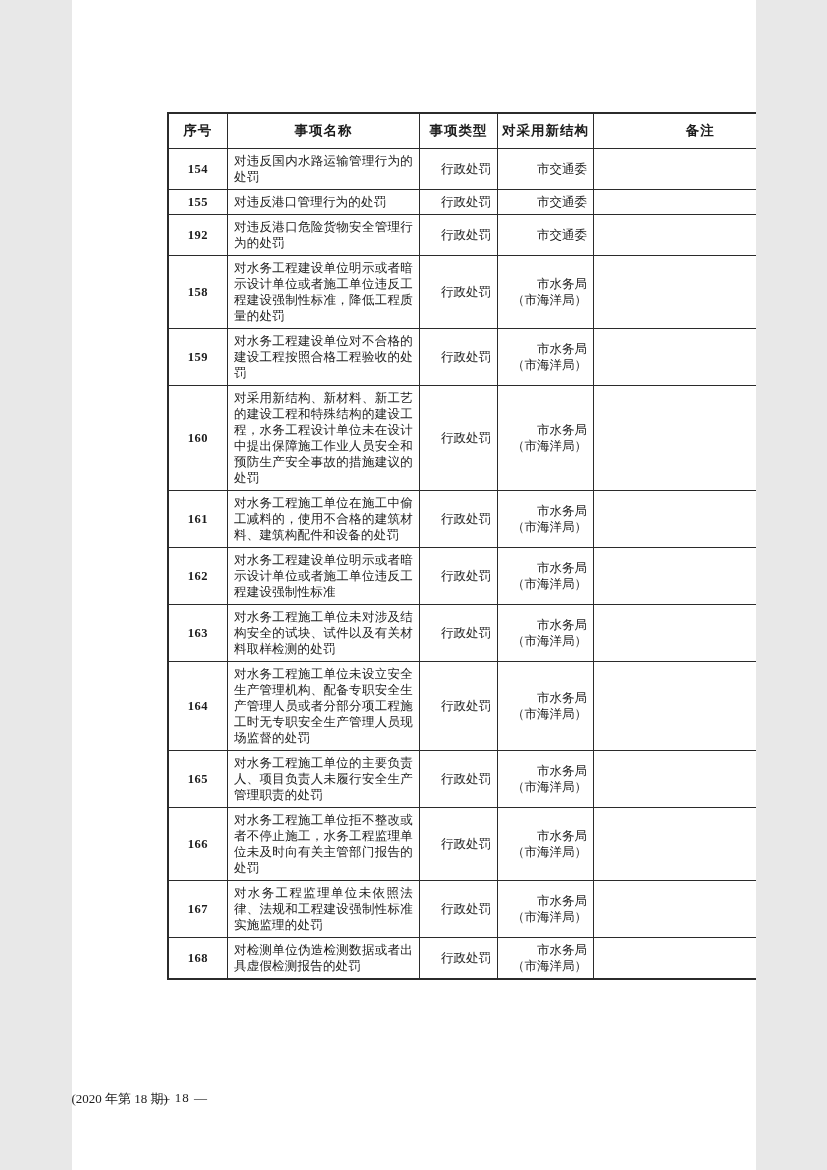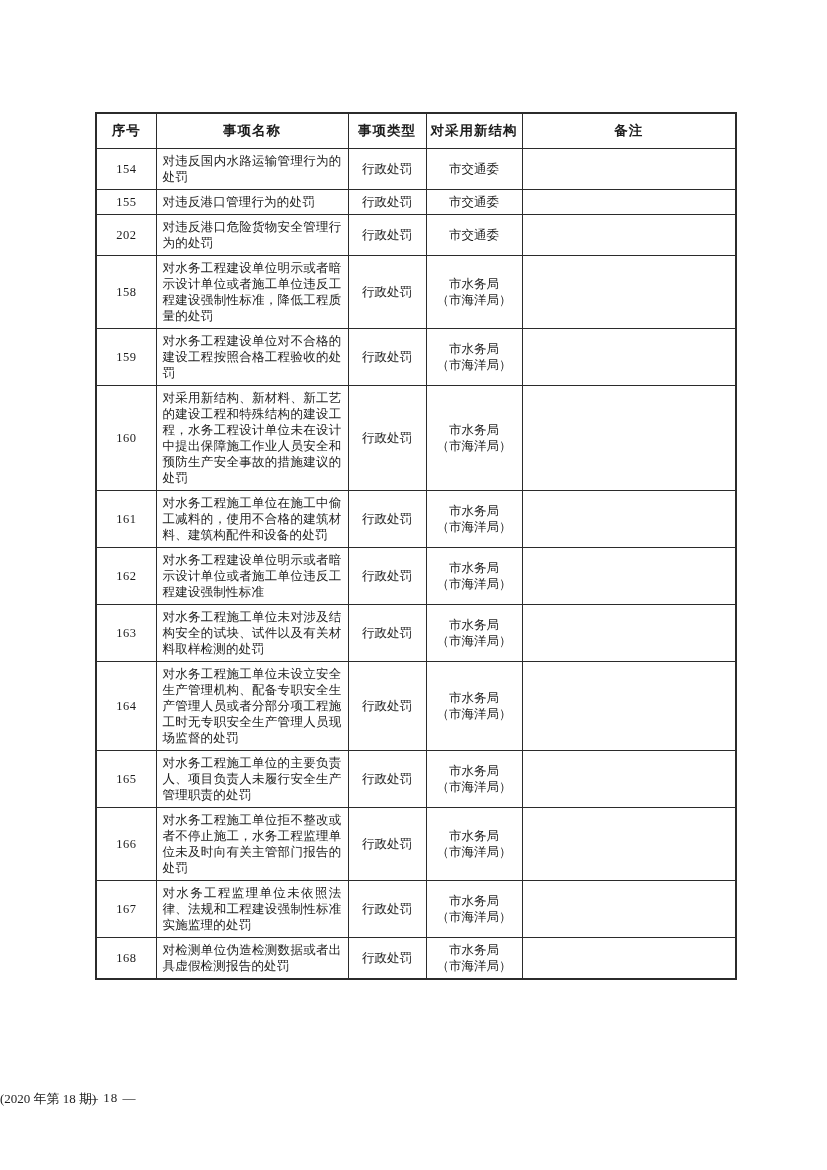--- a/index.html
+++ b/index.html
@@ -1,20 +1,20 @@
 <!DOCTYPE html>
 <html><head>
 <meta charset="utf-8">
 <style>
   * { margin: 0; padding: 0; box-sizing: border-box; }
   html, body { background: #e8e8e8; }
   body { font-family: "Liberation Serif", "DejaVu Serif", serif; }
   .page {
     position: relative;
-    width: 827px;
+    width: 684px;
     height: 1170px;
     background: #ffffff;
     margin: 0 auto;
     overflow: hidden;
     color: #1c1c1c;
   }
   table.items {
     position: absolute;
     left: 95px;
     top: 112px;
@@ -37,28 +37,29 @@
   }
   table.items td {
     font-size: 12.5px;
     line-height: 16px;
     padding: 4px 6px;
   }
   td.c-id {
     text-align: center;
     font-size: 12px;
     letter-spacing: 0.5px;
+    font-weight: bold;
   }
   td.c-name {
     text-align: justify;
     padding: 4px 7px;
     letter-spacing: 0.2px;
   }
   td.c-type, td.c-dept {
-    text-align: center;
+    text-align: right;
   }
   td.c-remark { }
   .footer {
     position: absolute;
     left: 0;
     top: 1066px;
     width: 827px;
     height: 20px;
     font-size: 13px;
     margin-top: 24px;
@@ -117,21 +118,21 @@
     <td class="c-type">行政处罚</td>
     <td class="c-dept">
       <div>市交通委</div>
       <div></div>
     </td>
     <td class="c-remark"></td>
   </tr>
 
 
   <tr>
-    <td class="c-id">202</td>
+    <td class="c-id">192</td>
     <td class="c-name">对违反港口危险货物安全管理行为的处罚</td>
     <td class="c-type">行政处罚</td>
     <td class="c-dept">
       <div>市交通委</div>
       <div></div>
     </td>
     <td class="c-remark"></td>
   </tr>
 
   <tr>

